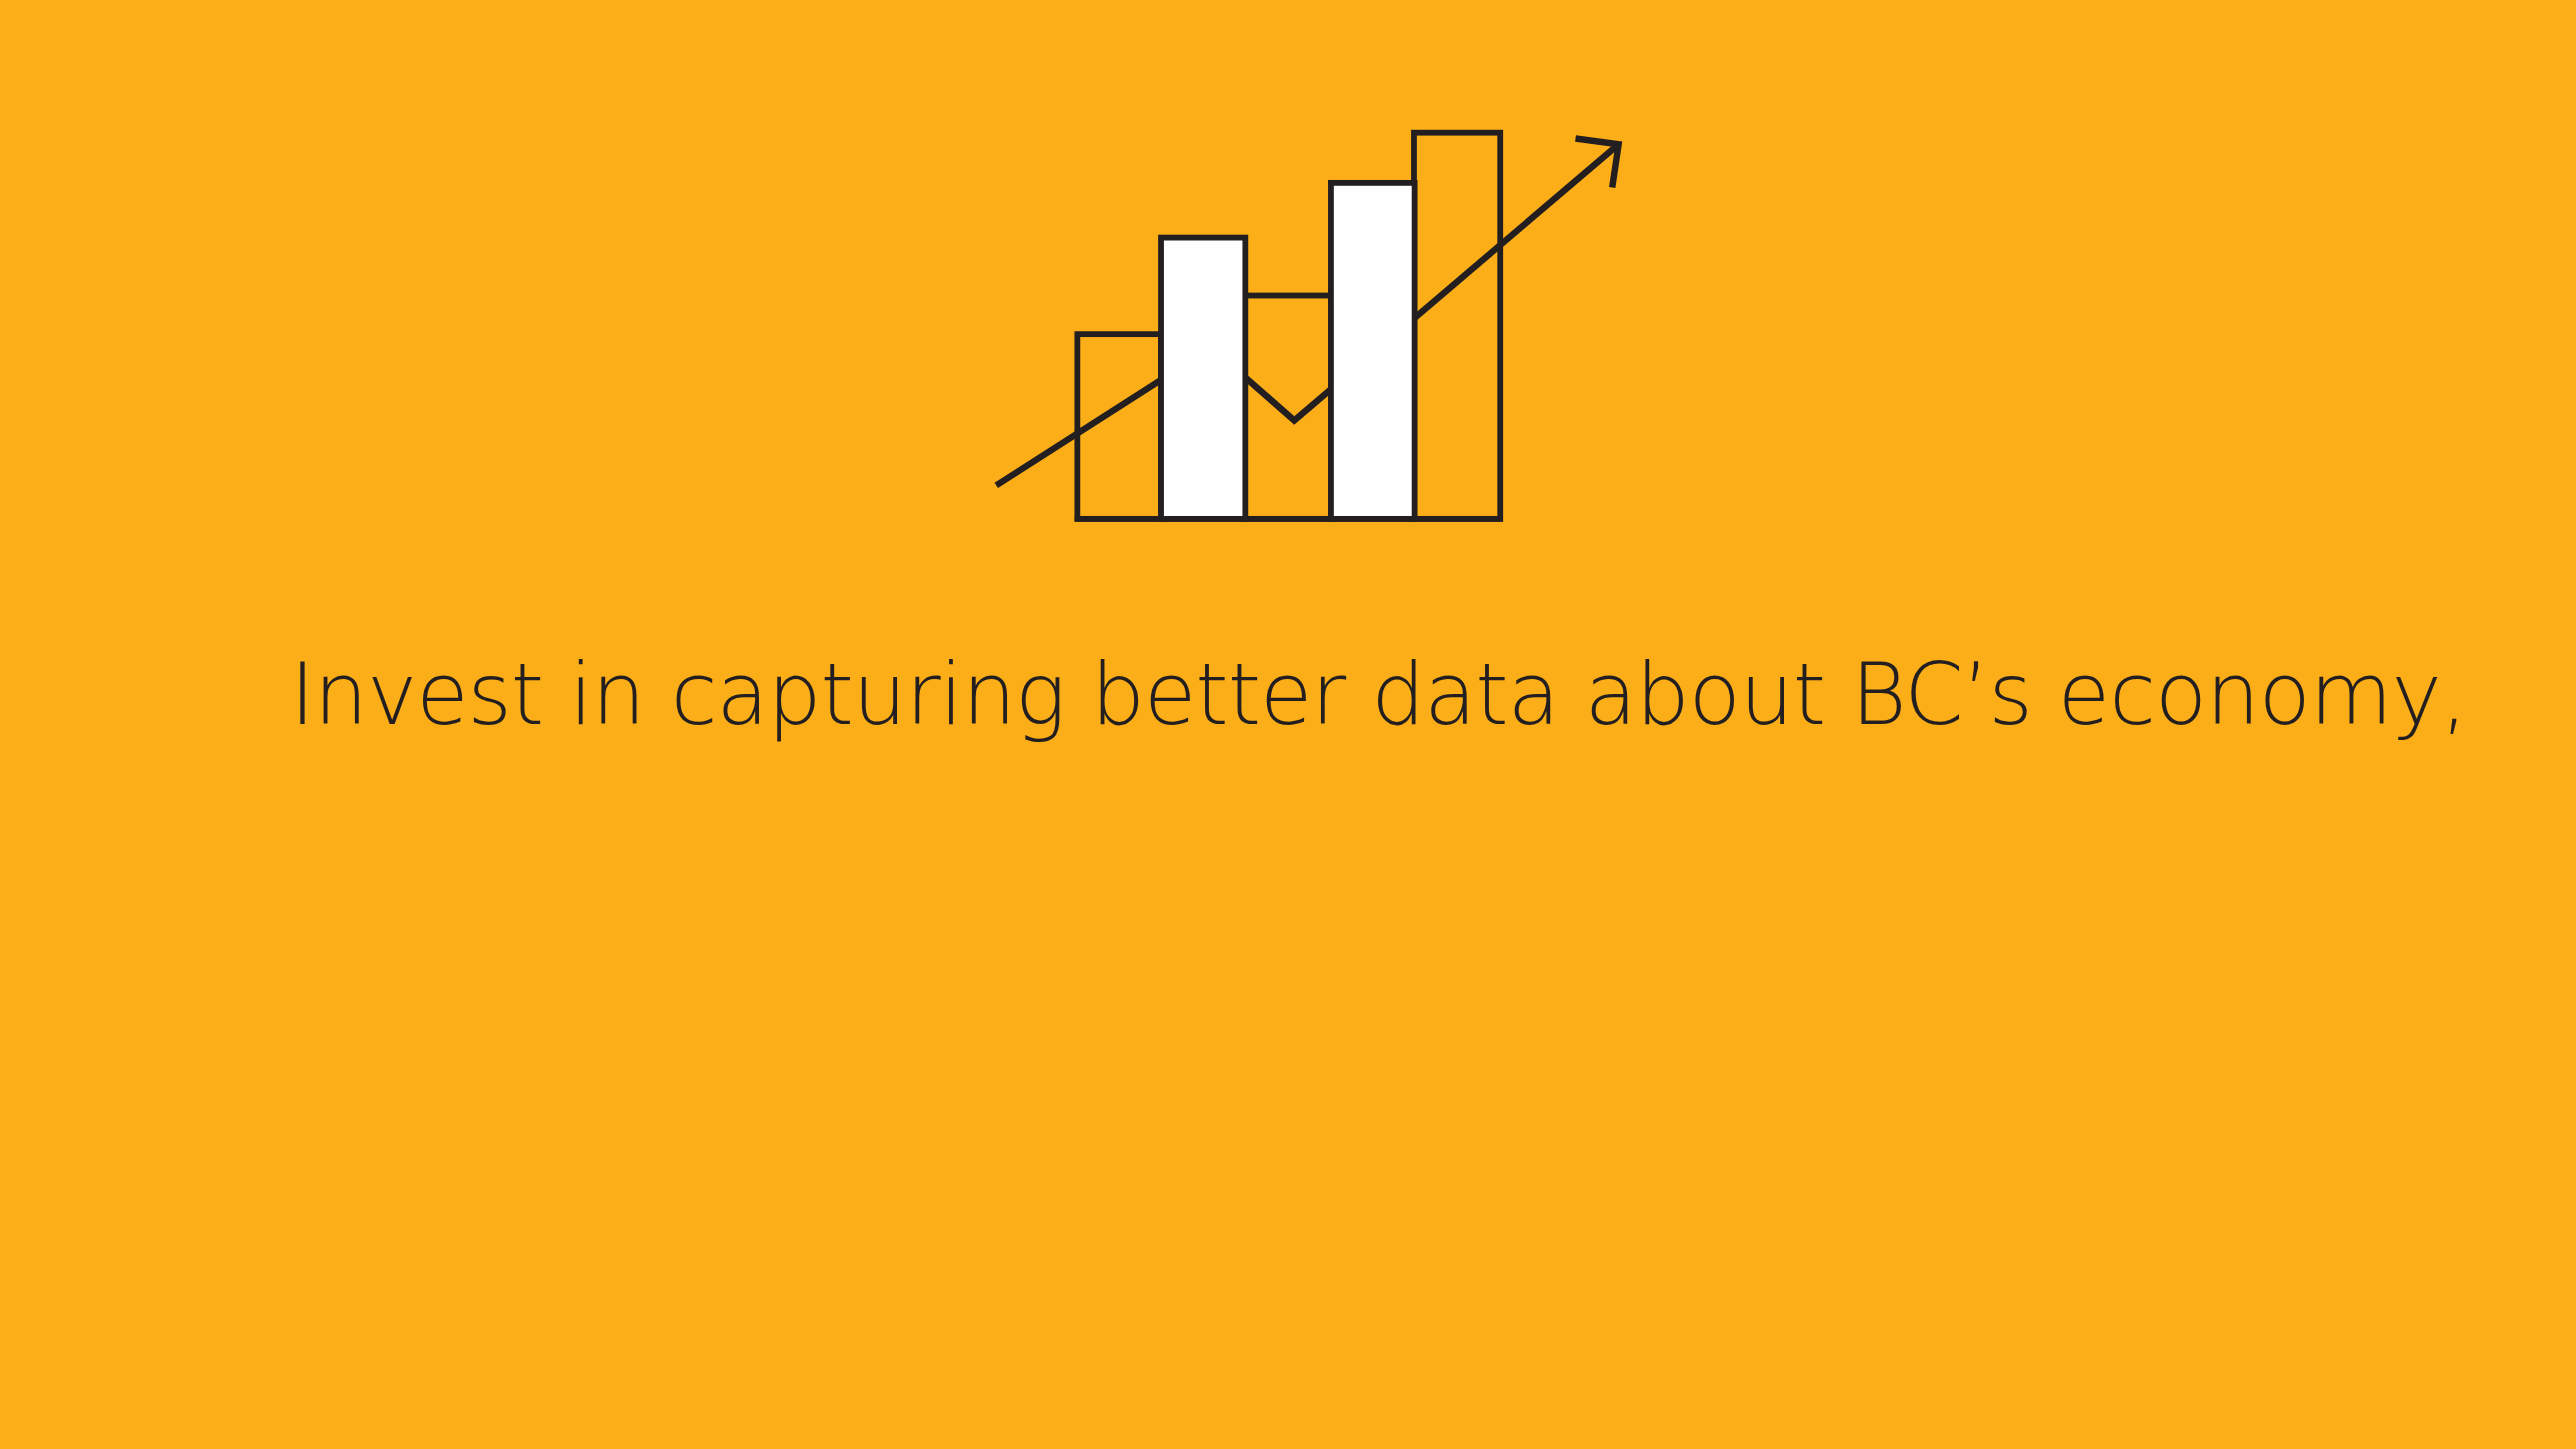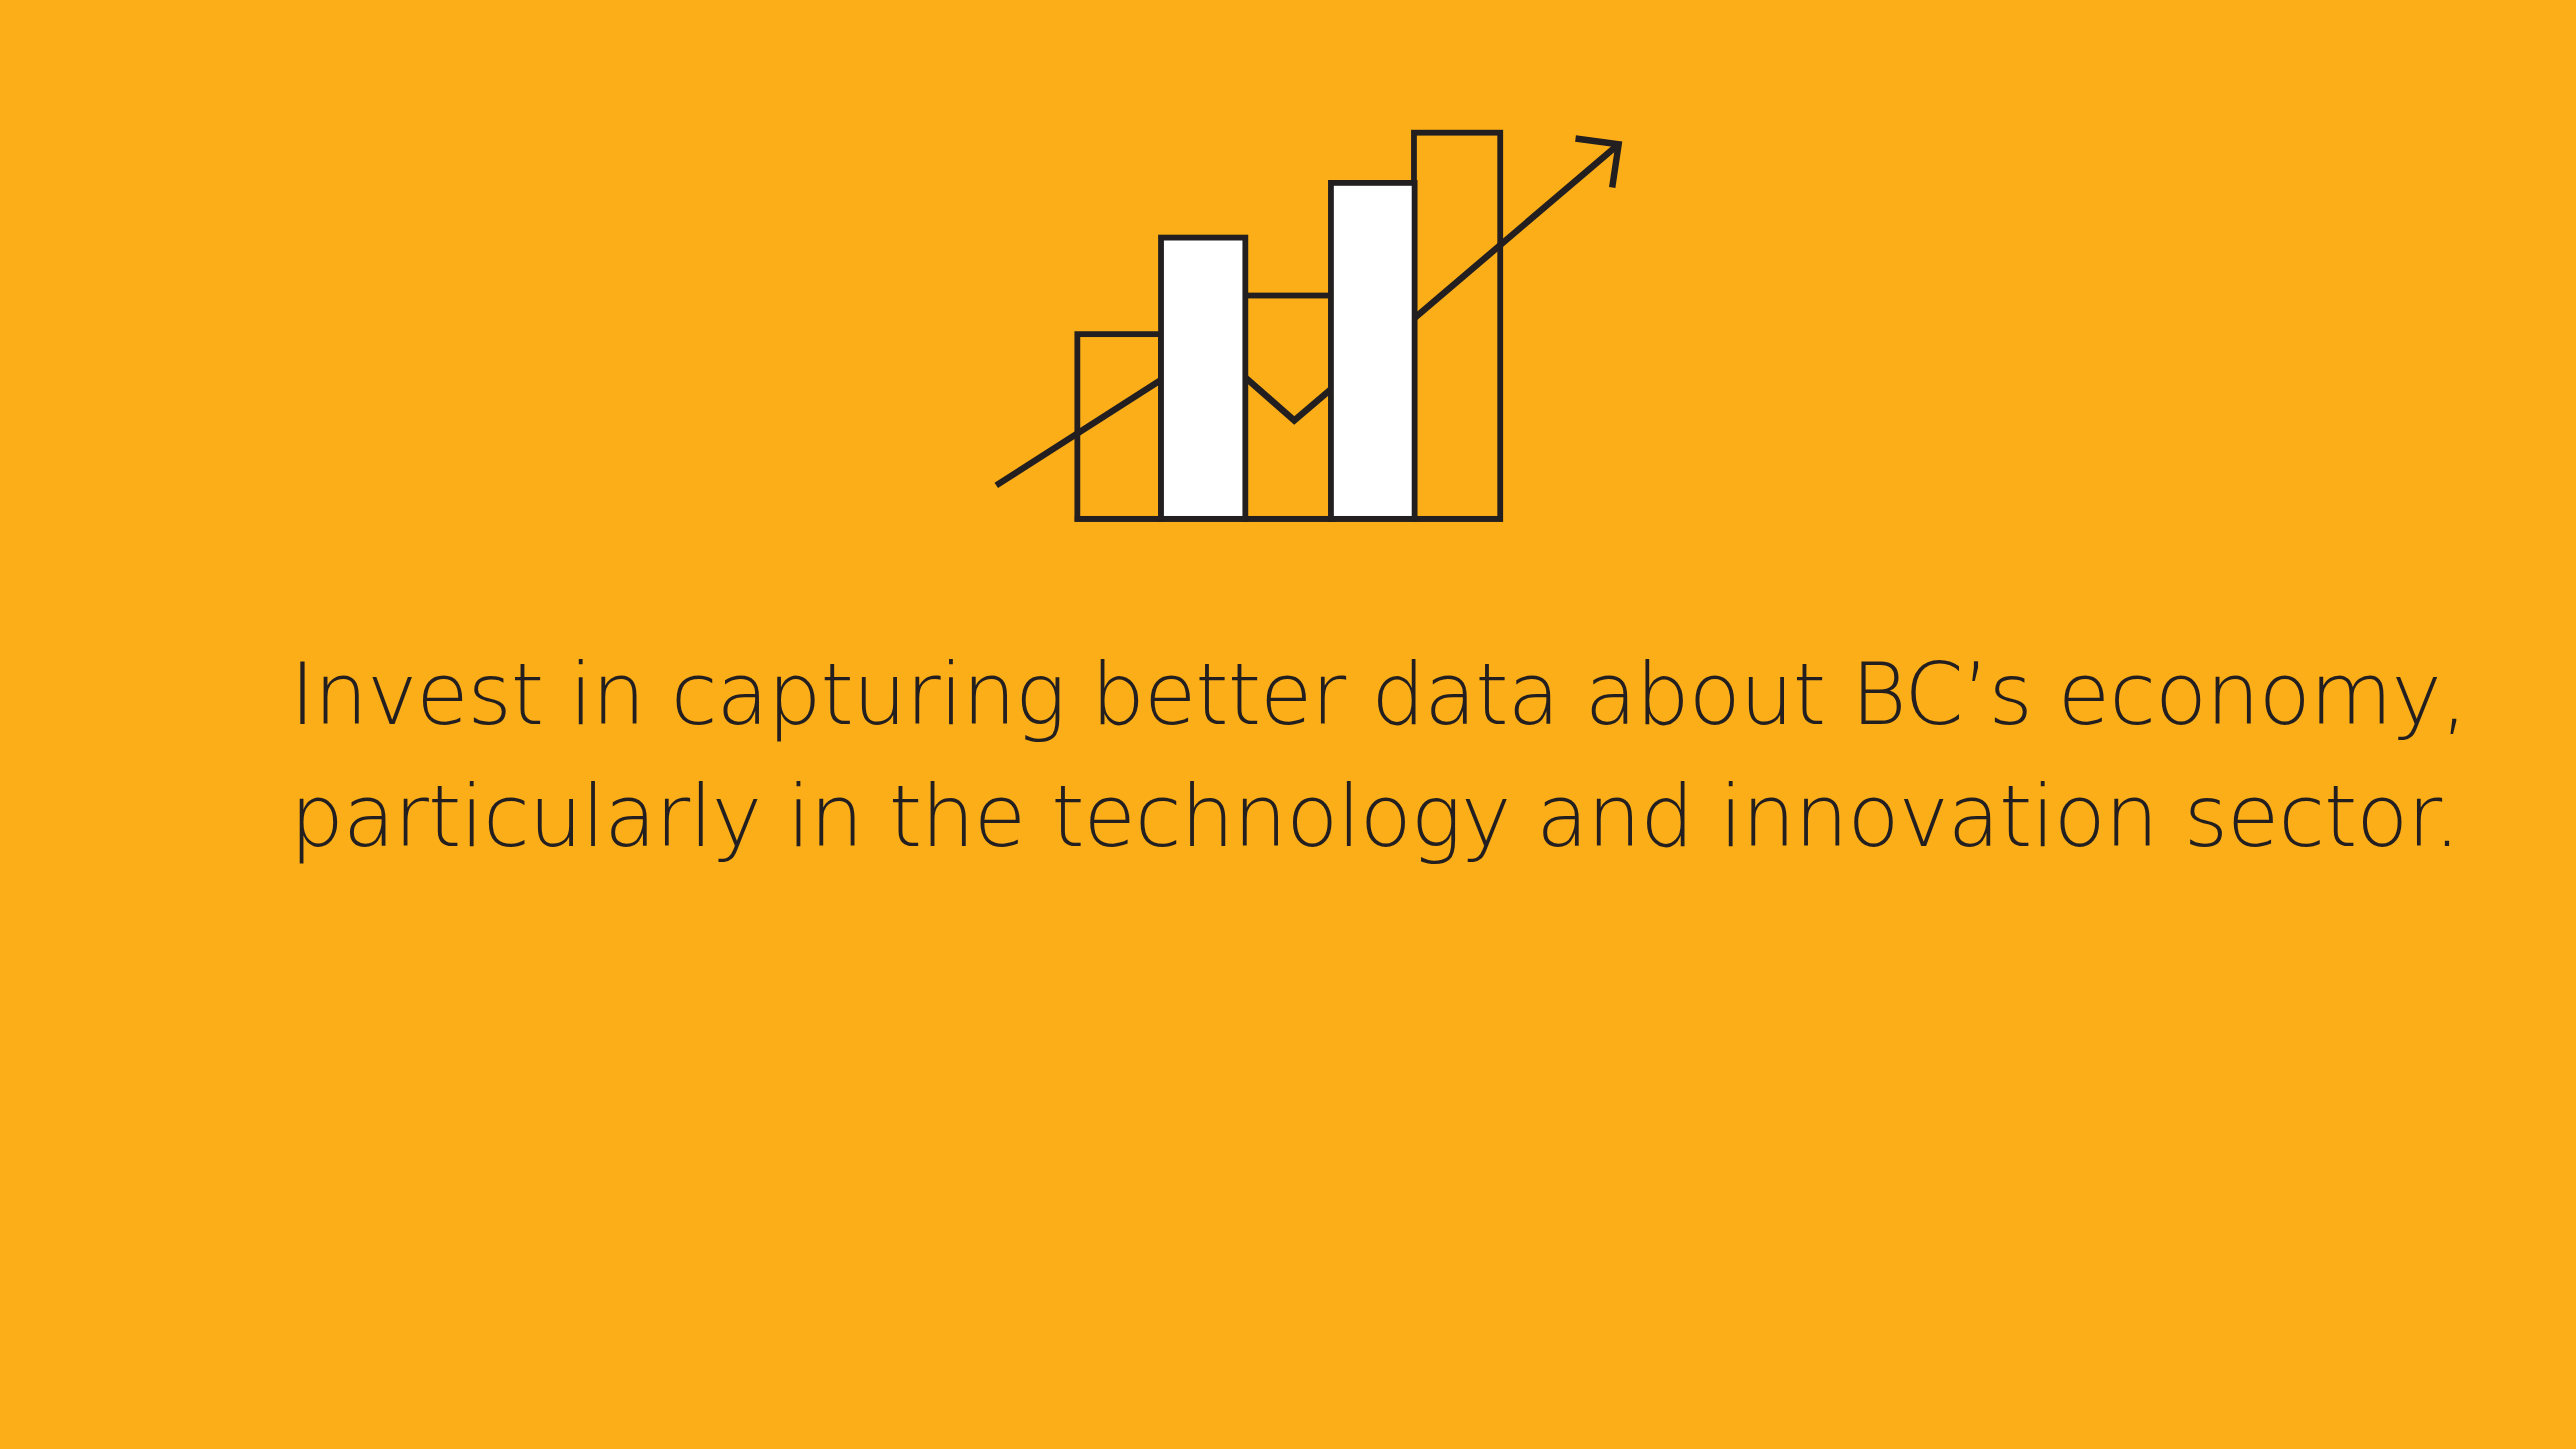--- a/index.html
+++ b/index.html
@@ -93,21 +93,20 @@
       <rect x="1803" y="368" width="131" height="437" fill="#FFFFFF" stroke="#231F20" stroke-width="9"></rect>
 
       <rect x="2067" y="283" width="130" height="522" fill="#FFFFFF" stroke="#231F20" stroke-width="9"></rect>
 
       <line x1="1669" y1="805" x2="2334" y2="805" stroke="#231F20" stroke-width="9"></line>
     </svg>
   </div>
 
   <div id="headline">
     <span class="headline-line">Invest in capturing better data about BC’s economy,</span>
-    <span class="headline-line">particularly in the technology and innovation sector.</span>
   </div>
 
   <div id="pill-row">
     <div class="pill"></div>
     <div class="pill"></div>
     <div class="pill"></div>
     <div class="pill"></div>
     <div class="pill"></div>
   </div>
 

